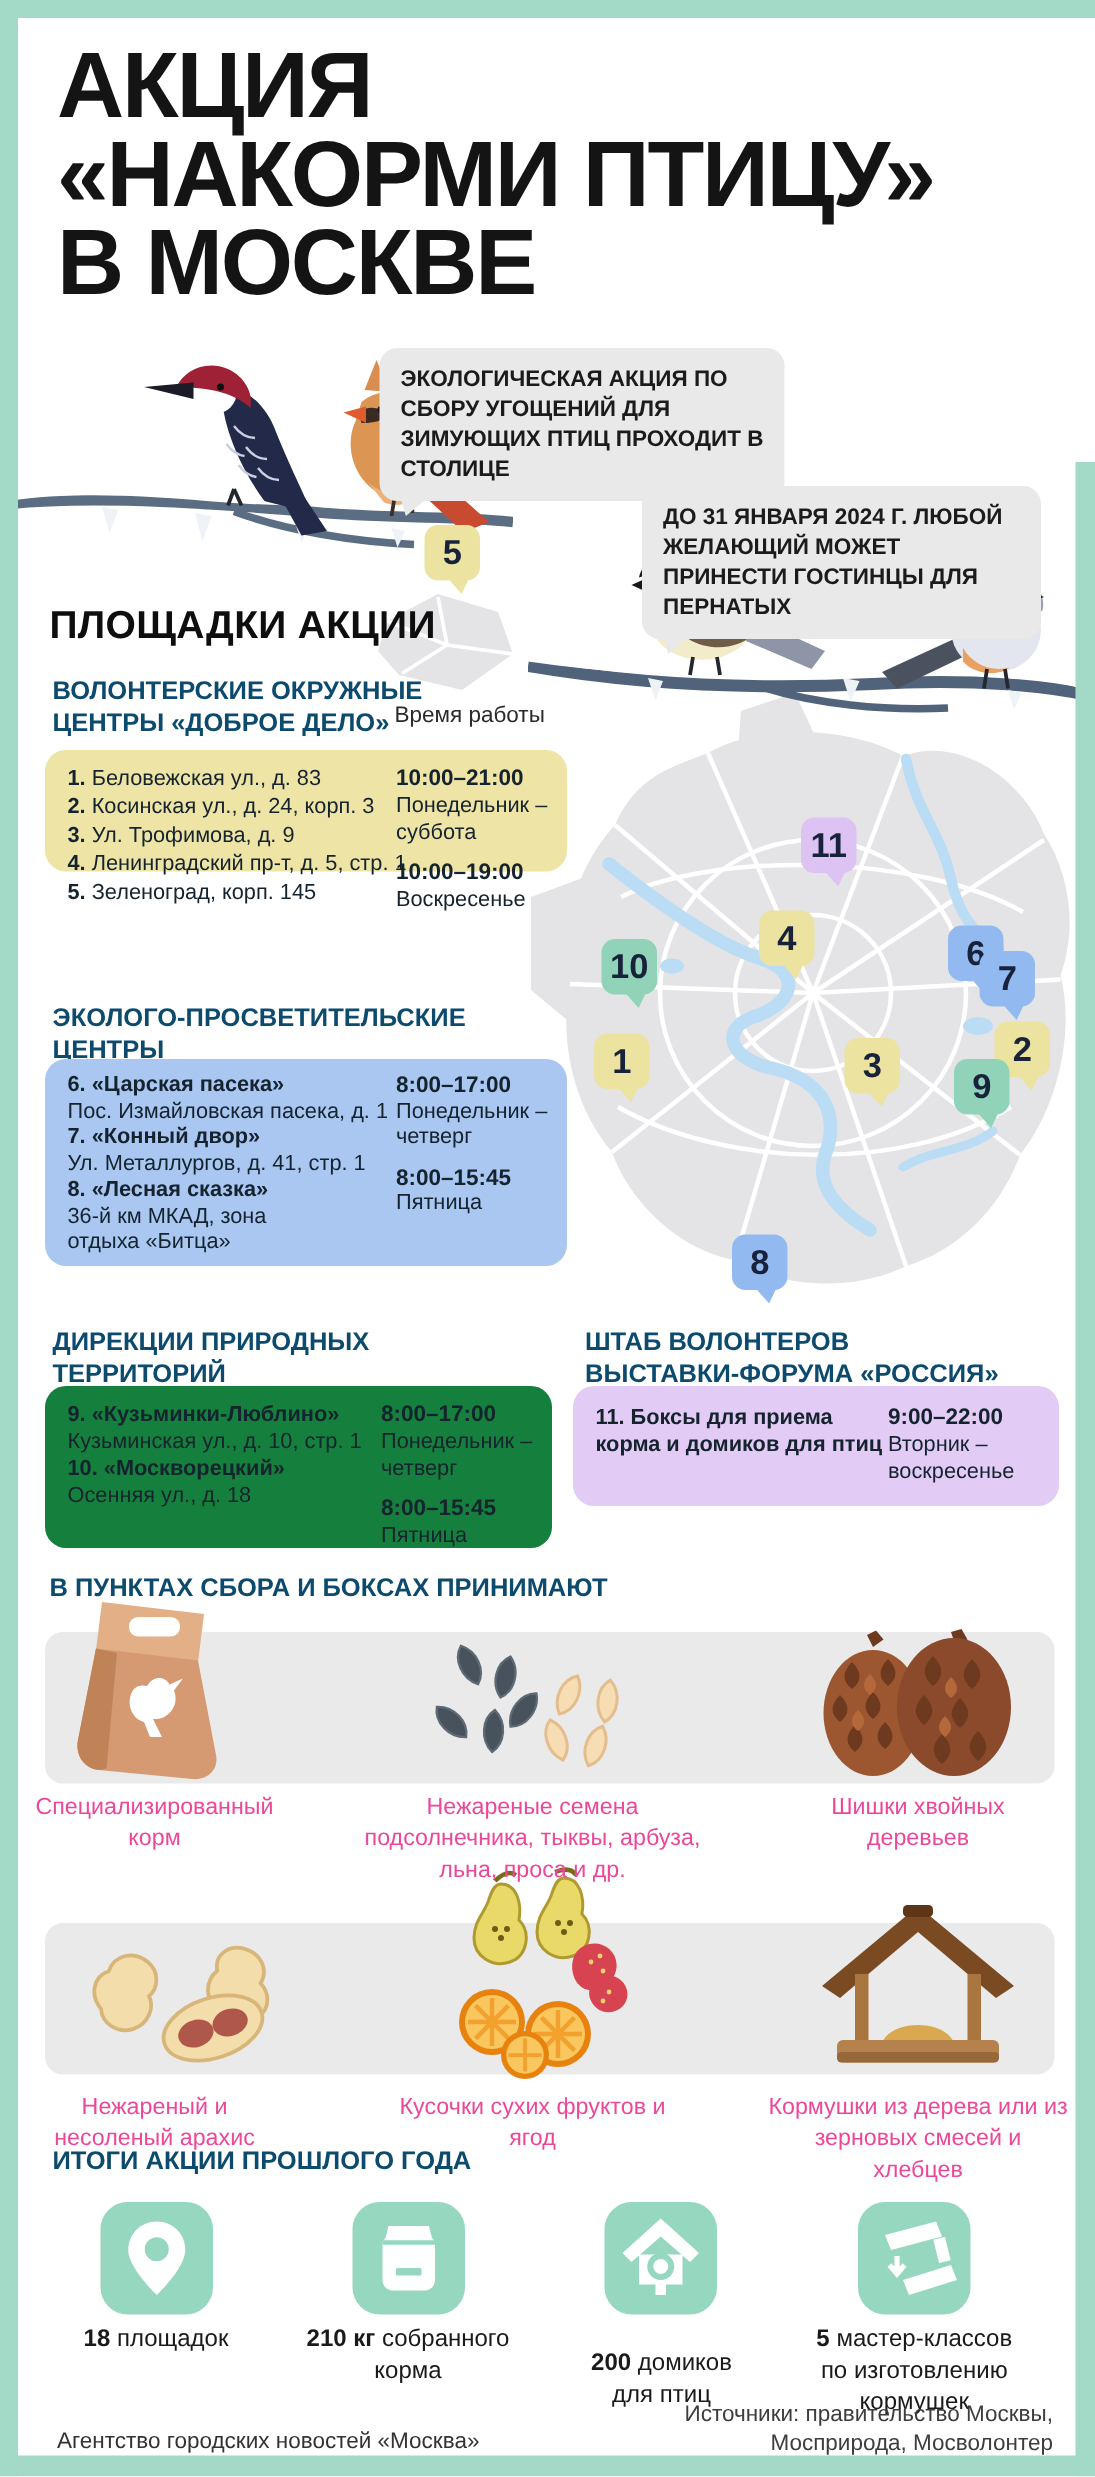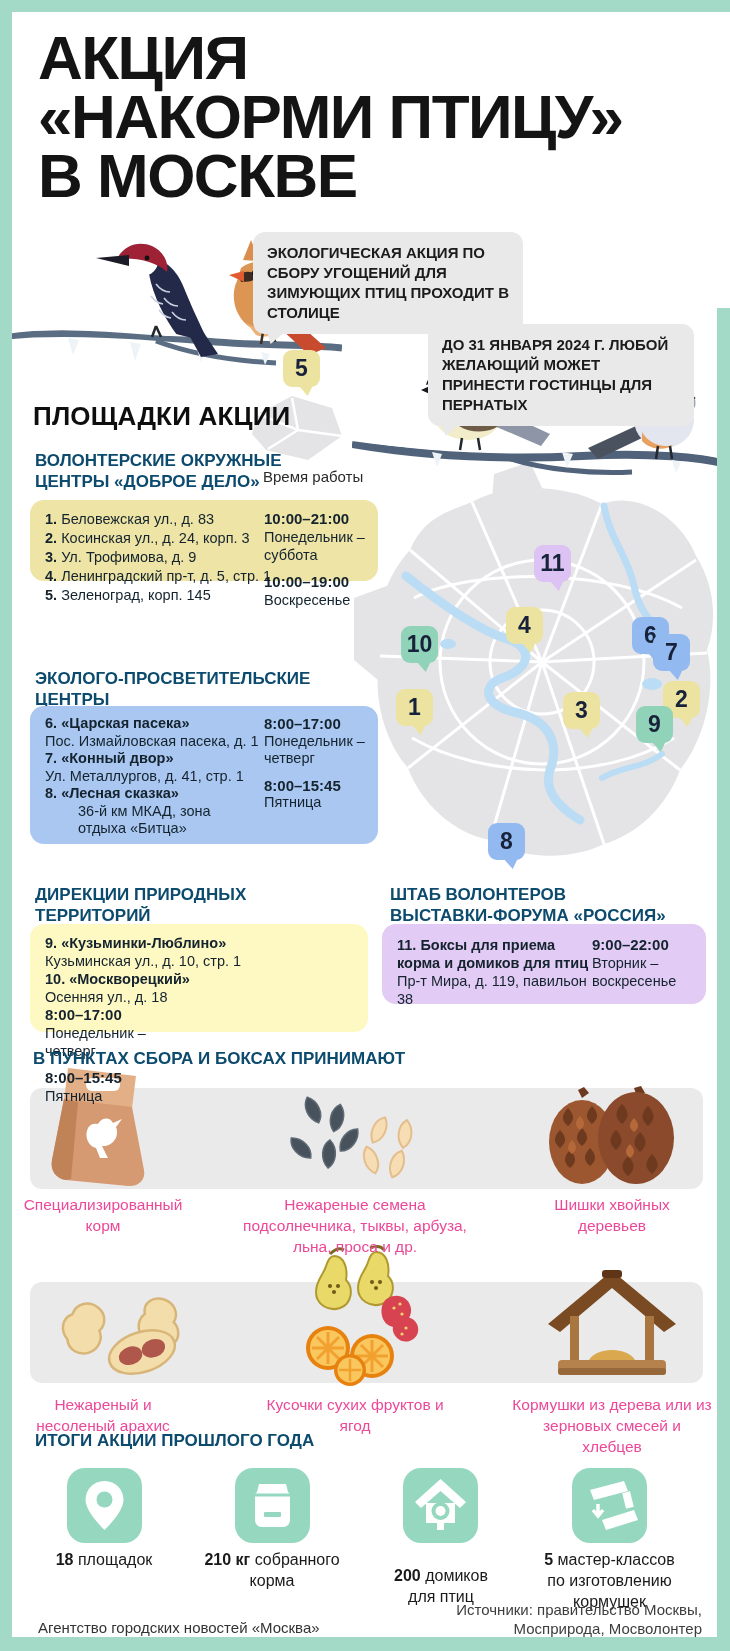--- a/index.html
+++ b/index.html
@@ -27,21 +27,21 @@
          letter-spacing:.2px;color:#0e0e0e;z-index:3;}
   .sub-h{position:absolute;font-size:17px;line-height:21px;font-weight:bold;color:#0c4a6e;z-index:4;}
   .hours-label{position:absolute;left:263px;top:468px;font-size:15px;color:#2a2a2a;z-index:3;}
 
   .box{position:absolute;border-radius:14px;display:flex;font-size:14.5px;line-height:18px;
        color:#14232e;z-index:4;box-sizing:border-box;}
   .box .col-l{flex:1;min-width:0;}
   .box .col-r{width:102px;flex:none;}
   .box.yellow{background:#ede4a5;left:30px;top:500px;width:348px;height:81px;padding:10px 12px 8px 15px;}
   .box.blue{background:#a9c7f1;left:30px;top:706px;width:348px;height:138px;padding:9px 12px 7px 15px;line-height:17.5px;}
-  .box.mint{background:#fef9c3;left:30px;top:924px;width:338px;height:108px;padding:10px 12px 8px 15px;flex-direction:column;}
+  .box.mint{background:#15803d;left:30px;top:924px;width:338px;height:108px;padding:10px 12px 8px 15px;}
   .box.purple{background:#e2ccf5;left:382px;top:924px;width:324px;height:80px;padding:12px 12px 8px 15px;}
   .box .li{white-space:nowrap;line-height:19px;}
   .box b{font-weight:bold;}
   .tblock{margin-bottom:9px;}
   .tblock .time{font-weight:bold;font-size:15px;}
 
   .band{position:absolute;left:30px;width:673px;height:101px;background:#eaeaea;border-radius:12px;z-index:1;}
   .item-label{position:absolute;text-align:center;font-size:15.5px;line-height:21px;color:#ec4899;z-index:3;}
   .icon-art{position:absolute;z-index:2;}
 
@@ -201,21 +201,21 @@
   </div>
 
   <div class="sub-h" style="left:35px;top:668px;width:340px;">ЭКОЛОГО-ПРОСВЕТИТЕЛЬСКИЕ ЦЕНТРЫ</div>
   <div class="box blue">
     <div class="col-l">
       <div><b><span>6.</span> <span>«Царская пасека»</span></b></div>
       <div>Пос. Измайловская пасека, д. 1</div>
       <div><b><span>7.</span> <span>«Конный двор»</span></b></div>
       <div>Ул. Металлургов, д. 41, стр. 1</div>
       <div><b><span>8.</span> <span>«Лесная сказка»</span></b></div>
-      <div style="width:150px;margin-left:33px;">36-й км МКАД, зона отдыха «Битца»</div>
+      <div style="width:150px;">36-й км МКАД, зона отдыха «Битца»</div>
     </div>
     <div class="col-r">
       <div class="tblock">
         <div class="time">8:00–17:00</div>
         <div>Понедельник – четверг</div>
       </div>
       <div class="tblock">
         <div class="time">8:00–15:45</div>
         <div>Пятница</div>
       </div>
@@ -239,21 +239,20 @@
         <div class="time">8:00–15:45</div>
         <div>Пятница</div>
       </div>
     </div>
   </div>
 
   <div class="sub-h" style="left:390px;top:884px;width:280px;">ШТАБ ВОЛОНТЕРОВ ВЫСТАВКИ-ФОРУМА «РОССИЯ»</div>
   <div class="box purple">
     <div class="col-l">
       <div><b><span>11.</span> <span>Боксы для приема корма и домиков для птиц</span></b></div>
-      <div>Пр-т Мира, д. 119, павильон 38</div>
     </div>
     <div class="col-r">
       <div class="tblock">
         <div class="time">9:00–22:00</div>
         <div>Вторник – воскресенье</div>
       </div>
     </div>
   </div>
 
   <div class="pin yellow" style="left:283px;top:350px;">5</div>

